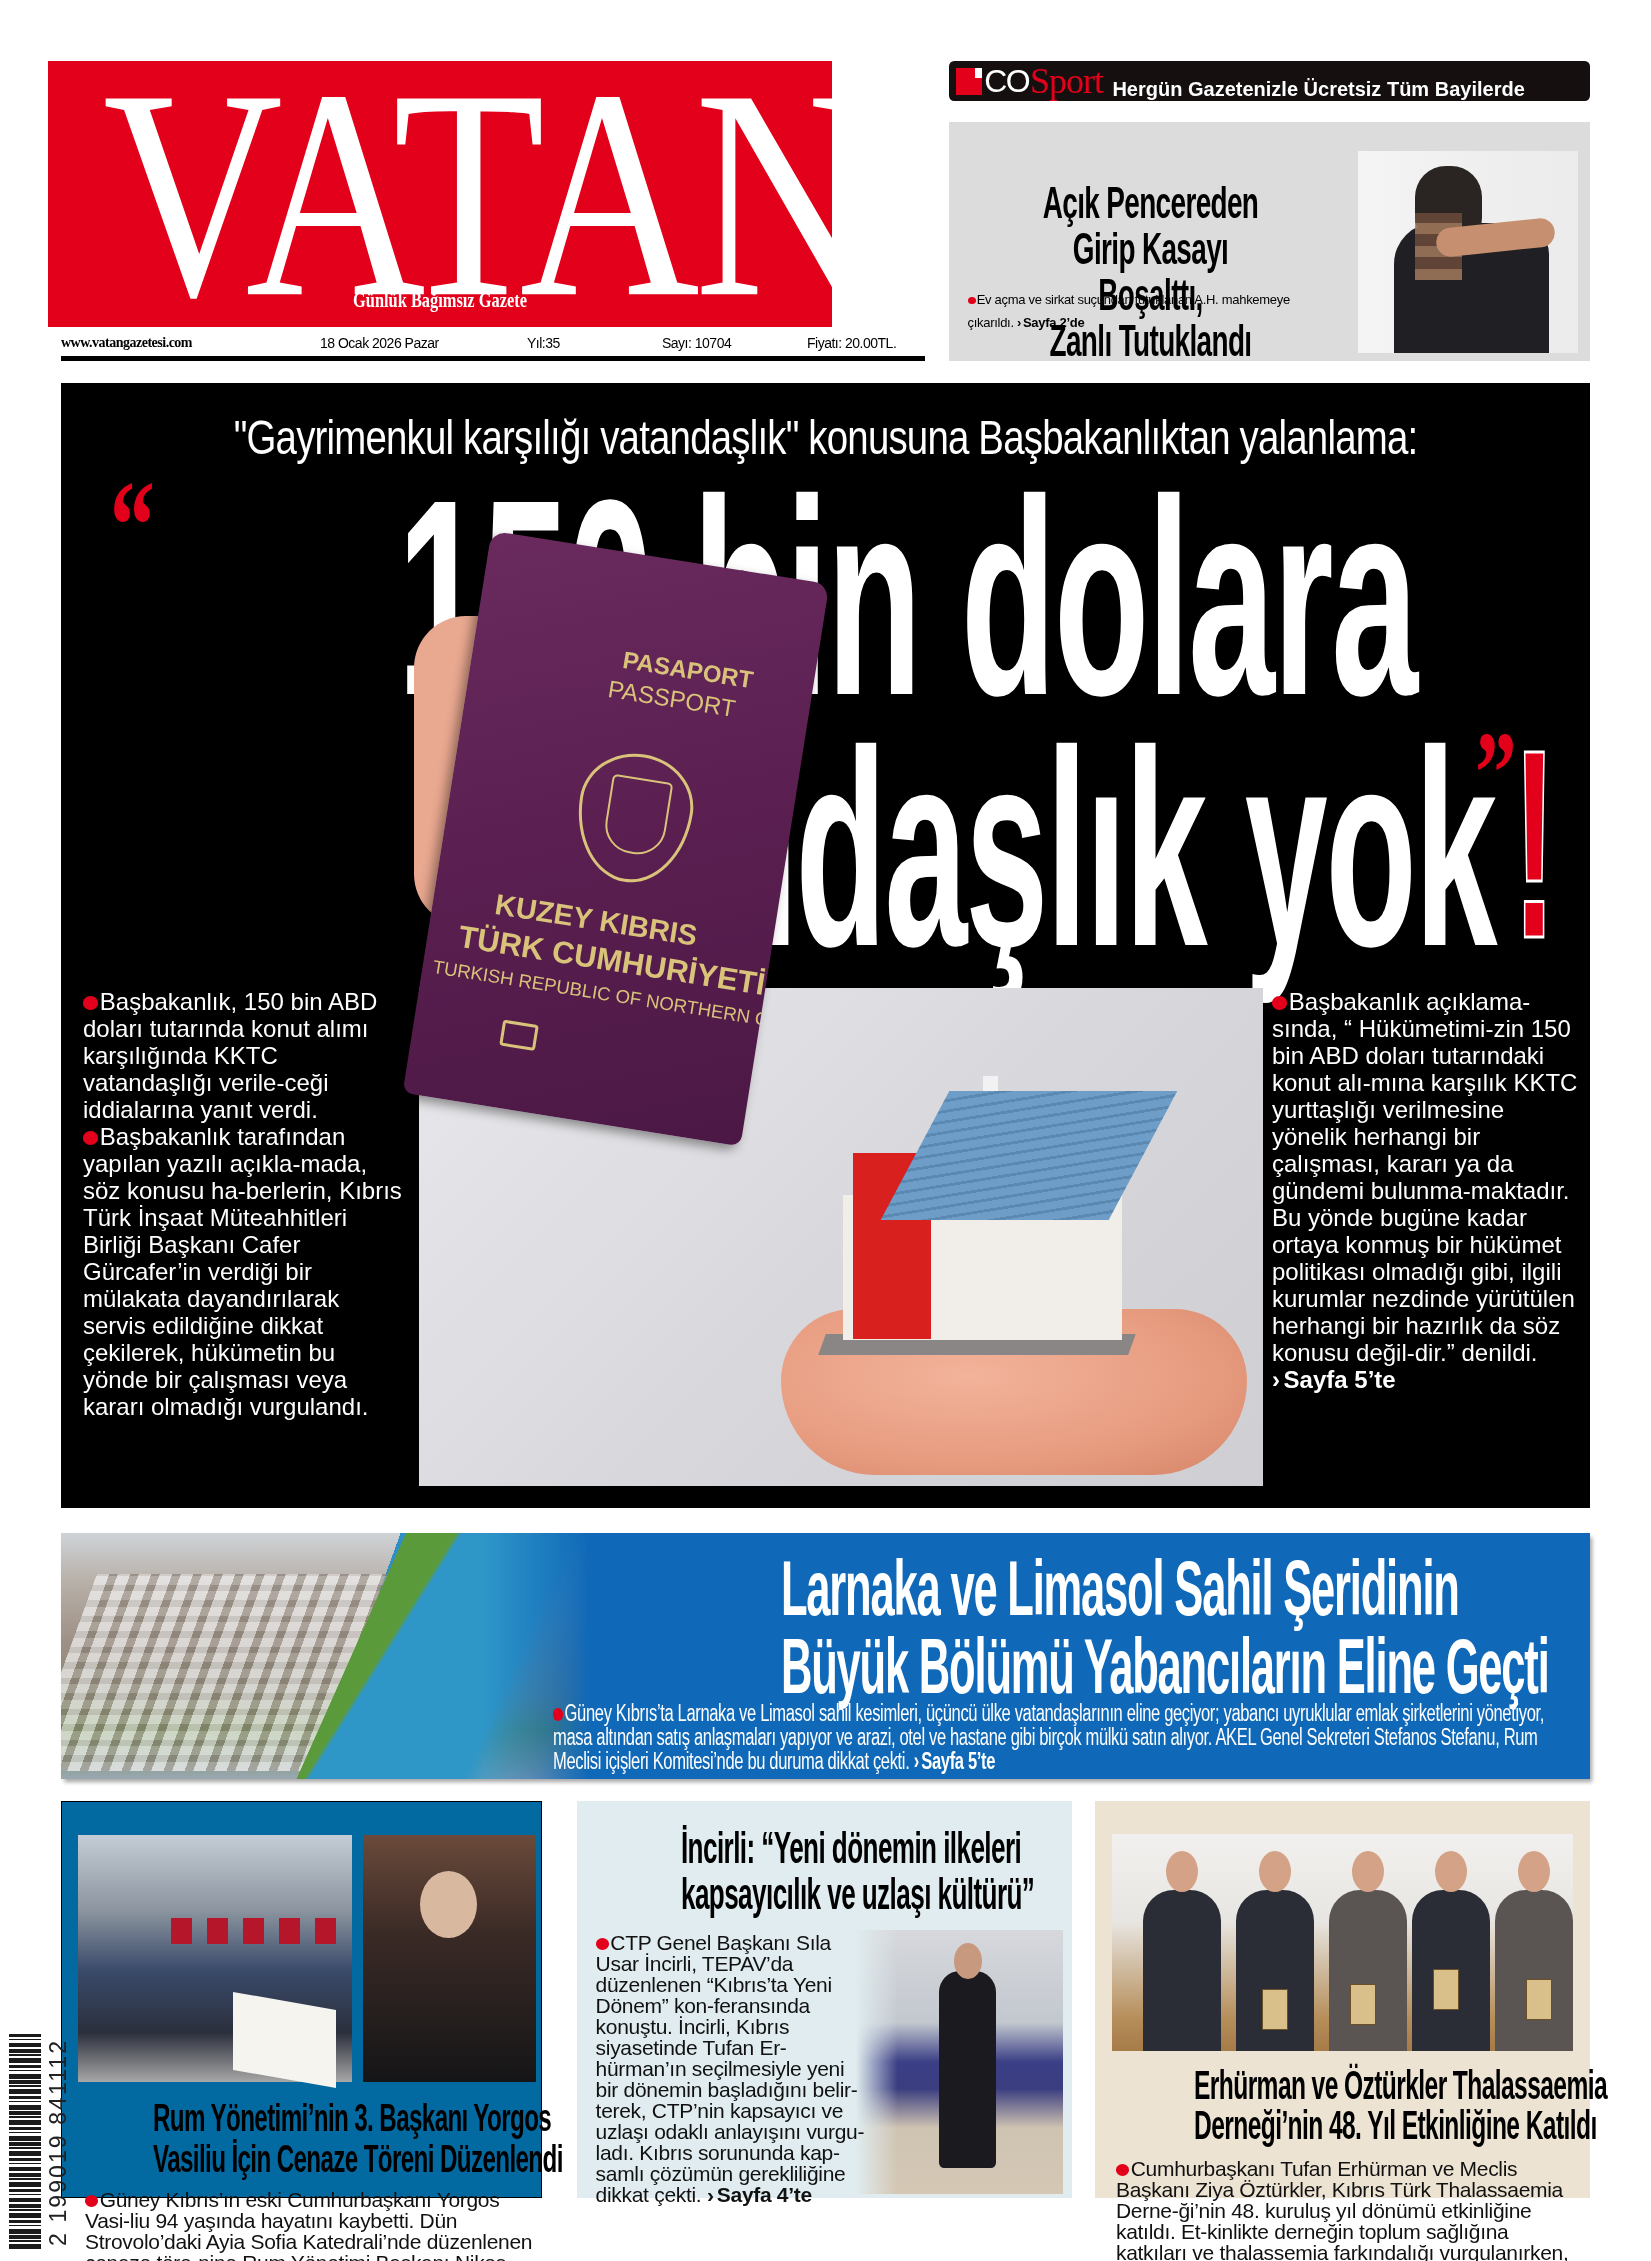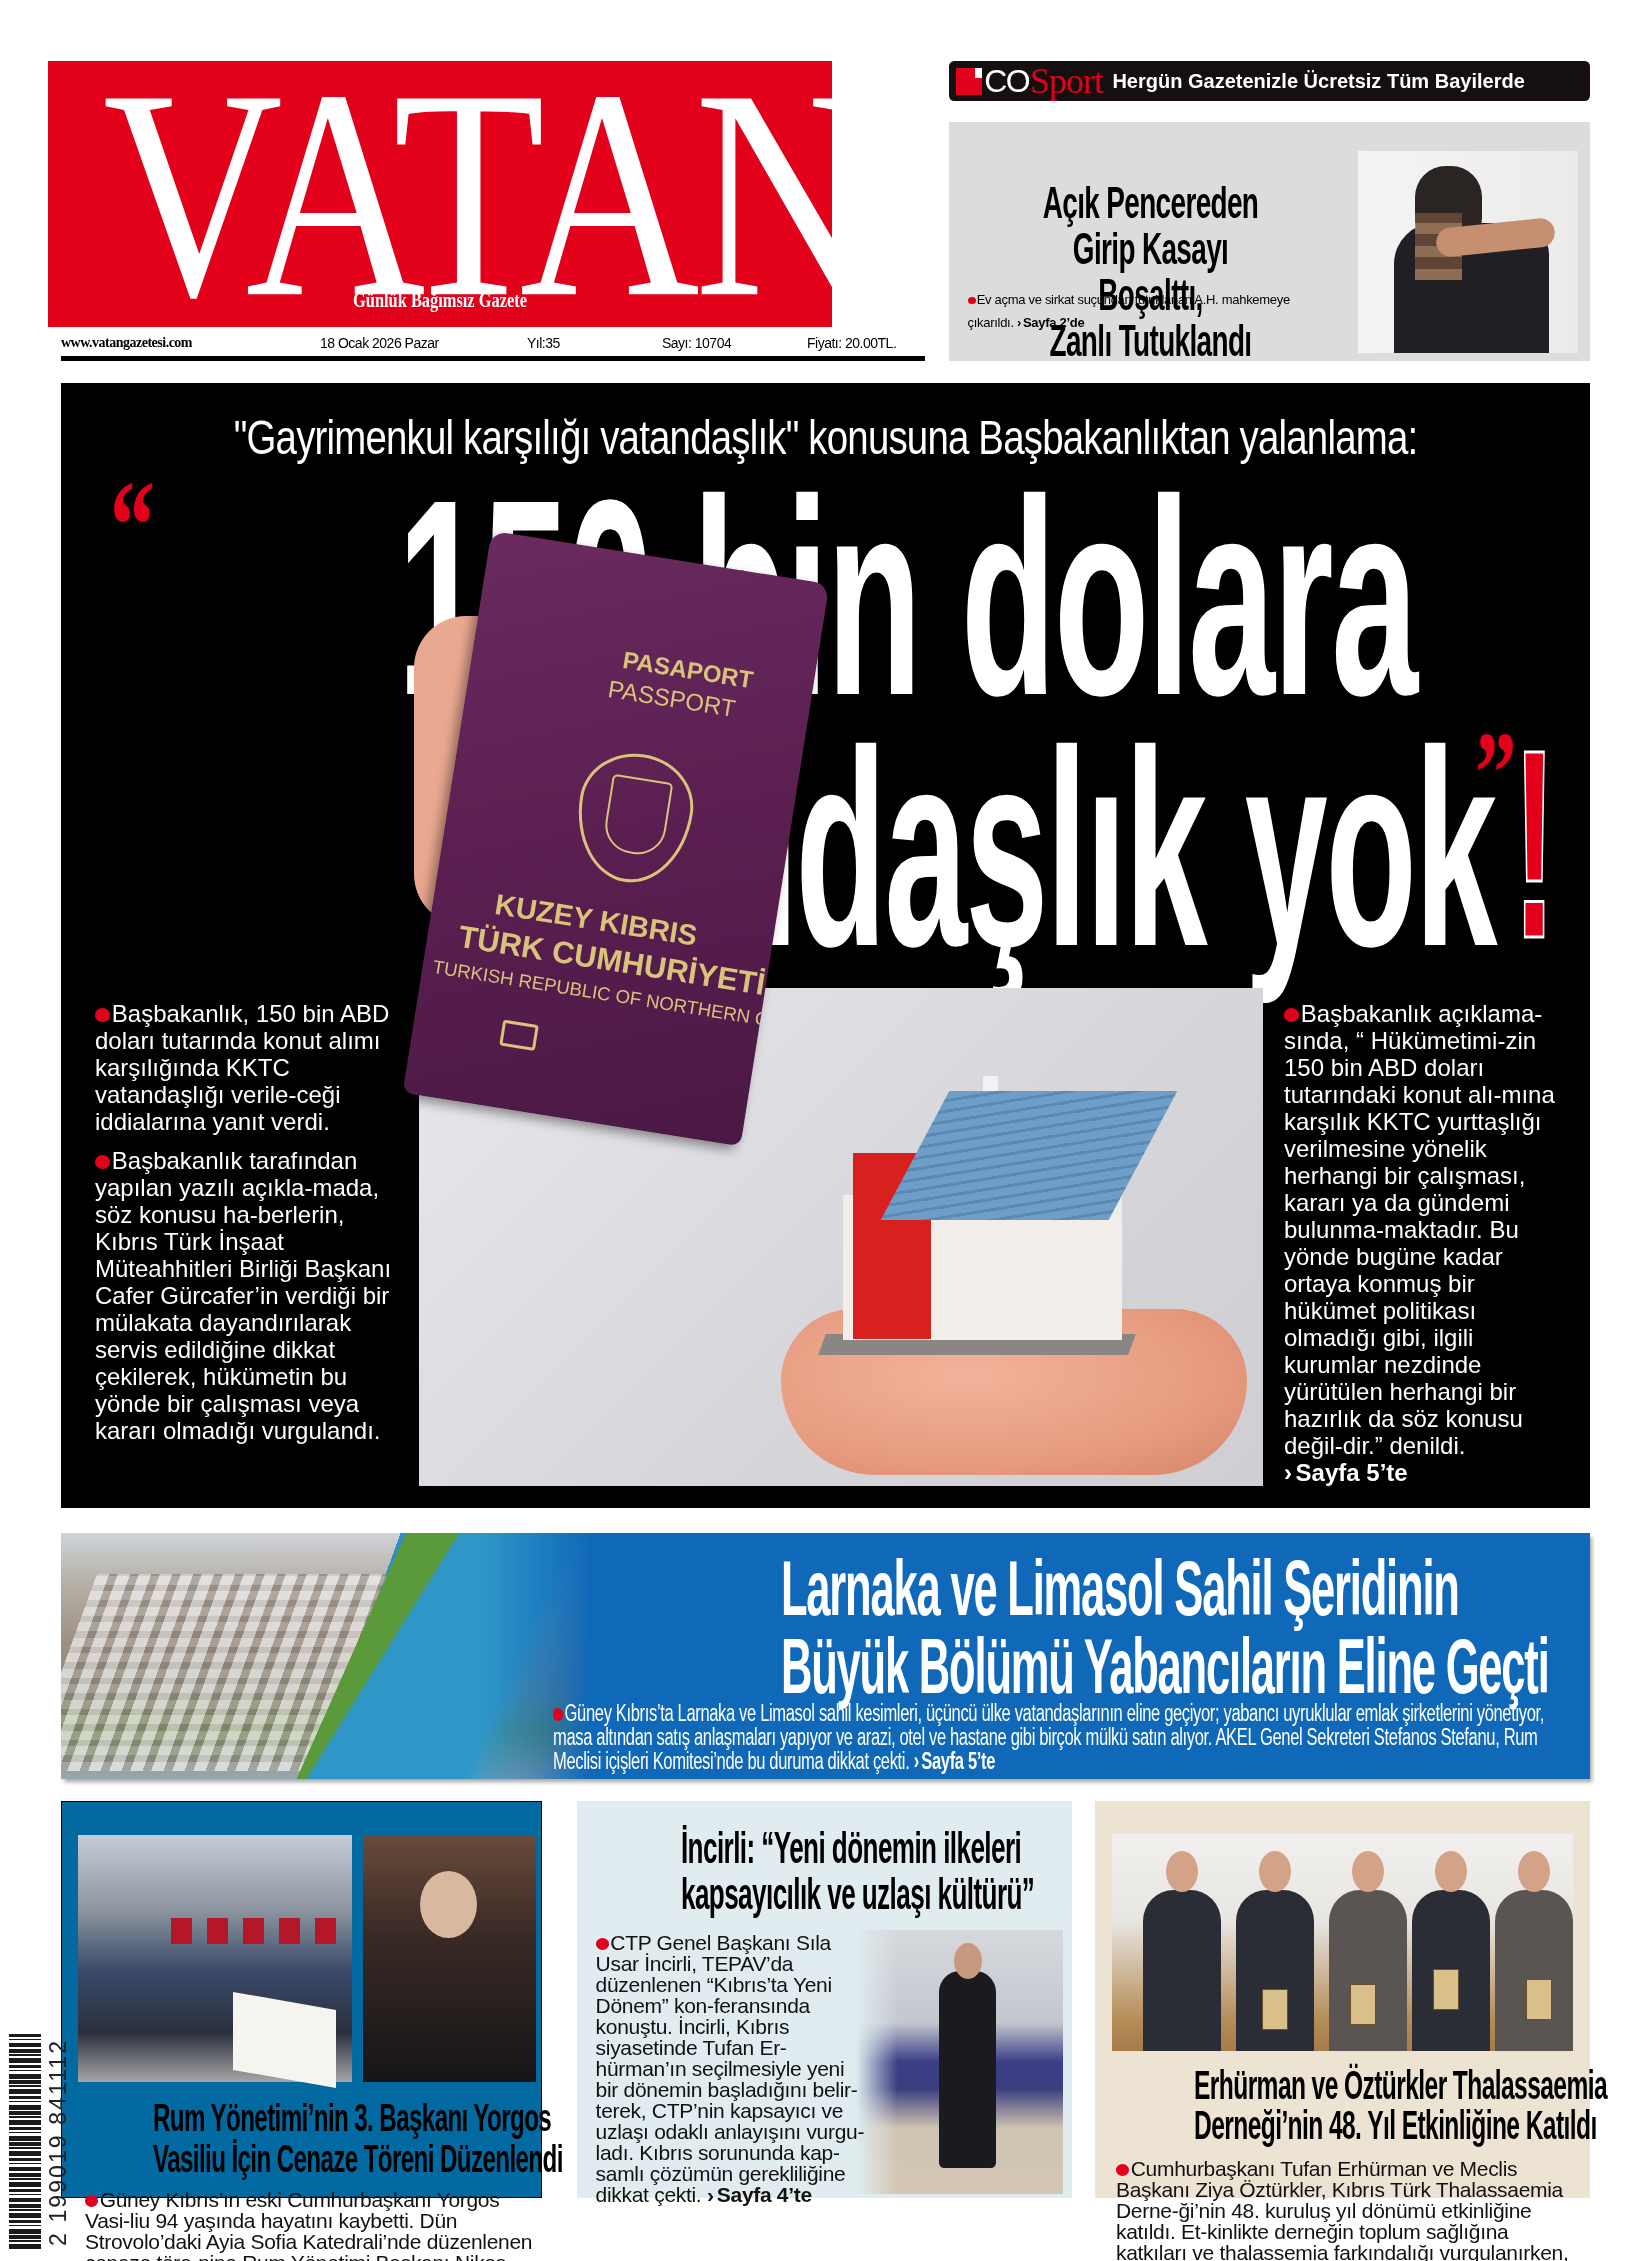--- a/index.html
+++ b/index.html
@@ -13,21 +13,21 @@
   
   #masthead { left: 48px; top: 61px; width: 784px; height: 266px; background: #e2001a; }
   #logo { position: absolute; left: 0; top: 21px; width: 100%; text-align: center; font-family: "Liberation Serif", "DejaVu Serif", serif; color: #fff; font-size: 290px; line-height: 217px; letter-spacing: -6.2px; transform: scaleX(0.86) scaleY(1.03); transform-origin: center top; }
   #tagline { position: absolute; left: 0; bottom: 14.5px; width: 100%; text-align: center; font-family: "Liberation Serif", serif; font-weight: bold; color: #fff; font-size: 21px; transform: scaleX(0.78); }
   #infobar { left: 61px; top: 329px; width: 864px; height: 27px; display: flex; align-items: center; font-size: 14px; letter-spacing: -0.5px; }
   #infobar .url { font-family: "Liberation Serif", serif; font-weight: bold; width: 259px; }
   #infobar span { display: inline-block; }
   #inforule { left: 61px; top: 356px; width: 864px; height: 4.7px; background: #000; }
 
   
-  #sportbar { left: 949px; top: 61px; width: 641px; height: 40px; background: #150f10; border-radius: 5.2px; display: flex; align-items: center; padding-left: 7.2px; }
+  #sportbar { left: 949px; top: 61px; width: 641px; height: 40px; background: #150f10; border-radius: 5.2px; display: flex; align-items: flex-end; padding-left: 7.2px; }
   #sport-logo { display: flex; align-items: center; height: 100%; }
   .nco-n { width: 26px; height: 27px; background: #e2001a; position: relative; margin-right: 2.1px; }
   .nco-n::after { content: ""; position: absolute; right: 0; top: 0; width: 7.2px; height: 10.3px; background: #fff; }
   .nco-co { color: #fff; font-size: 32px; line-height: 1; letter-spacing: -1.6px; font-weight: normal; }
   .nco-sport { color: #e2001a; font-family: "Liberation Serif", serif; font-size: 36px; line-height: 1; margin-left: 1px; letter-spacing: -1px; }
   #sport-tag { color: #fff; font-weight: bold; font-size: 20px; margin-left: 9.3px; letter-spacing: 0px; white-space: nowrap; }
 
   
   #crimebox { left: 949px; top: 122px; width: 641px; height: 239px; background: #dcdcdc; }
   #crime-title { position: absolute; left: 10.3px; top: 58px; width: 383px; text-align: center; font-weight: bold; font-size: 45px; line-height: 46px; letter-spacing: -1px; transform: scaleX(0.62); transform-origin: center top; white-space: nowrap; color: #000; }
@@ -43,21 +43,21 @@
   #kicker { position: absolute; left: 0; top: 27px; width: 100%; text-align: center; color: #fff; font-size: 48px; letter-spacing: -1px; white-space: nowrap; transform: scaleX(0.80); transform-origin: center top; }
   .headline { position: absolute; left: 0; width: 100%; text-align: center; color: #fff; font-weight: bold; white-space: nowrap; transform-origin: center top; letter-spacing: -4.1px; }
   #hl1 { top: 93px; font-size: 279px; line-height: 243px; transform: scaleX(0.56); }
   #hl2 { top: 344px; font-size: 279px; line-height: 243px; transform: scaleX(0.535); }
   #q-open { position: absolute; left: 39px; top: 78px; color: #e2001a; font-family: "Liberation Serif", serif; font-size: 129px; font-weight: bold; line-height: 1; transform: scaleX(0.7); }
   #q-close { position: absolute; left: 1405px; top: 331px; color: #e2001a; font-family: "Liberation Serif", serif; font-size: 119px; font-weight: bold; line-height: 1; transform: scaleX(0.7); }
   #excl { position: absolute; left: 1451px; top: 339px; color: #e2001a; font-weight: bold; font-size: 269px; line-height: 243px; transform: scaleX(0.5); transform-origin: left top; -webkit-text-stroke: 3.1px #fff; }
   .col-text { position: absolute; color: #fff; font-size: 24px; line-height: 27px; letter-spacing: 0px; }
   #col-left { left: 22px; top: 605px; width: 321px; }
   #col-right { left: 1211px; top: 605px; width: 310px; }
-  .col-text p { margin: 12px; }
+  .col-text p { margin: 0; }
 
   
   #mainphoto { position: absolute; left: 358px; top: 605px; width: 844px; height: 498px; background: linear-gradient(135deg, #e8e8ec 0%, #d6d6da 60%, #cfcfd3 100%); overflow: hidden; }
   .hand-r { position: absolute; left: 362px; top: 321px; width: 466px; height: 166px; background: radial-gradient(ellipse at 40% 40%, #f2b39a 0%, #e79c80 60%, #d68568 100%); border-radius: 103px 103px 135px 135px; }
   .house { position: absolute; left: 393px; top: 98px; width: 321px; height: 269px; }
   .house-wall { position: absolute; left: 31px; top: 109px; width: 279px; height: 145px; background: #f1eeea; }
   .house-red { position: absolute; left: 41px; top: 67px; width: 78px; height: 186px; background: #d8201e; }
   .house-roof { position: absolute; left: 103px; top: 5.2px; width: 228px; height: 129px; background: repeating-linear-gradient(170deg, #6e9dc7 0 8.3px, #5b89b2 8.3px 11.4px); transform: skewX(-28deg); }
   .house-chimney { position: absolute; left: 171px; top: -10.3px; width: 14.5px; height: 57px; background: #f2f2f2; }
   .house-base { position: absolute; left: 10.3px; top: 248px; width: 310px; height: 21px; background: #8a8686; transform: skewX(-20deg); }

